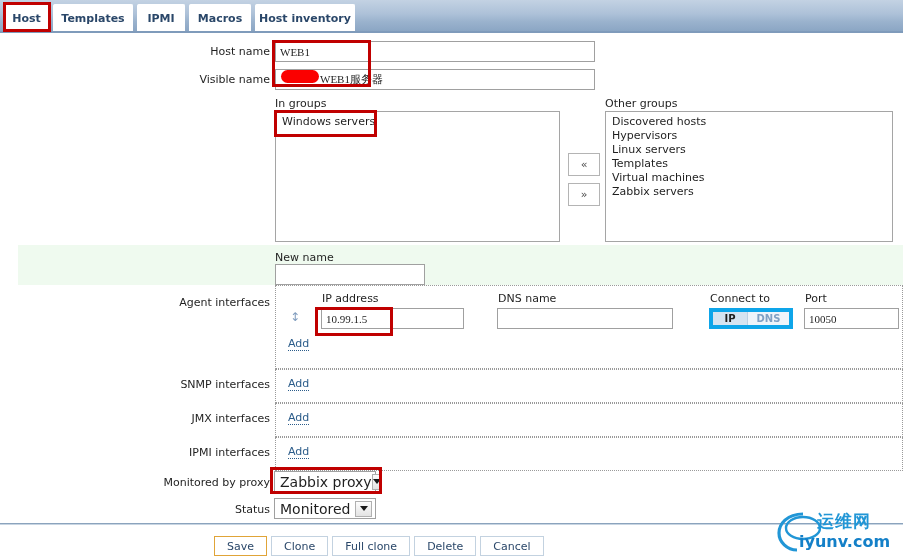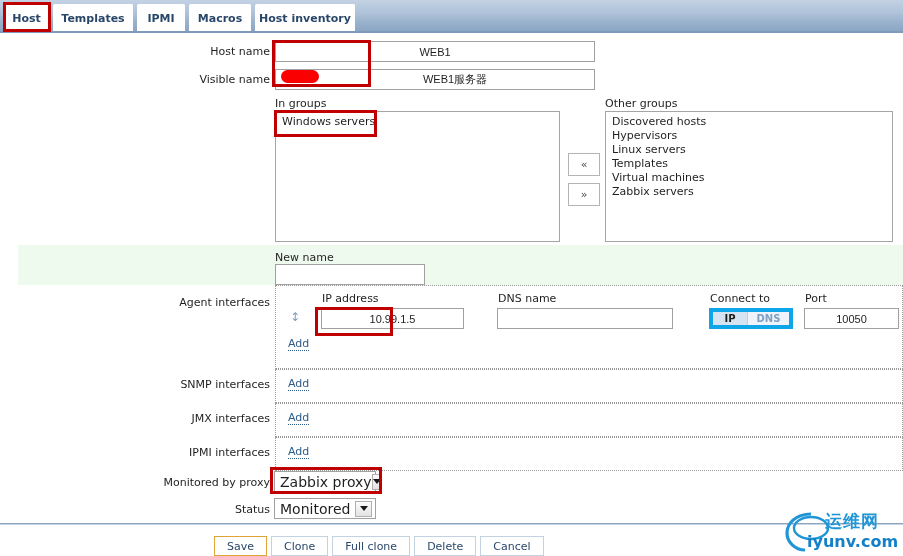--- a/index.html
+++ b/index.html
@@ -73,30 +73,29 @@
   .lbl {
     position: absolute;
     text-align: right;
     font-size: 11px;
     color: #1f1f1f;
     white-space: nowrap;
   }
   .lbl-col { left: 100px; width: 170px; }
 
   input[type="text"] {
-    font-family: Liberation Sans, sans-serif;
+    font-family: Liberation Serif, serif;
     font-size: 11px;
     color: #1f1f1f;
     border: 1px solid #a0a0a0;
     background: #ffffff;
     padding: 2px 4px;
     box-sizing: border-box;
     height: 21px;
     outline: none;
-    text-align: center;
   }
 
   
   .grp-caption {
     position: absolute;
     font-size: 11px;
     color: #1f1f1f;
   }
   .listbox {
     position: absolute;
@@ -257,21 +256,21 @@
     left: 281px; top: 70px;
     width: 38px; height: 13px;
     background: #fb0000;
     border-radius: 7px;
     z-index: 30;
   }
 
   
   .watermark {
     position: absolute;
-    right: 4px; top: 508px;
+    right: 12px; top: 508px;
     width: 118px; height: 46px;
     z-index: 50;
     pointer-events: none;
   }
   .wm-zh {
     position: absolute;
     left: 44px; top: 2px;
     font-size: 17px;
     font-weight: bold;
     color: #2196d6;

